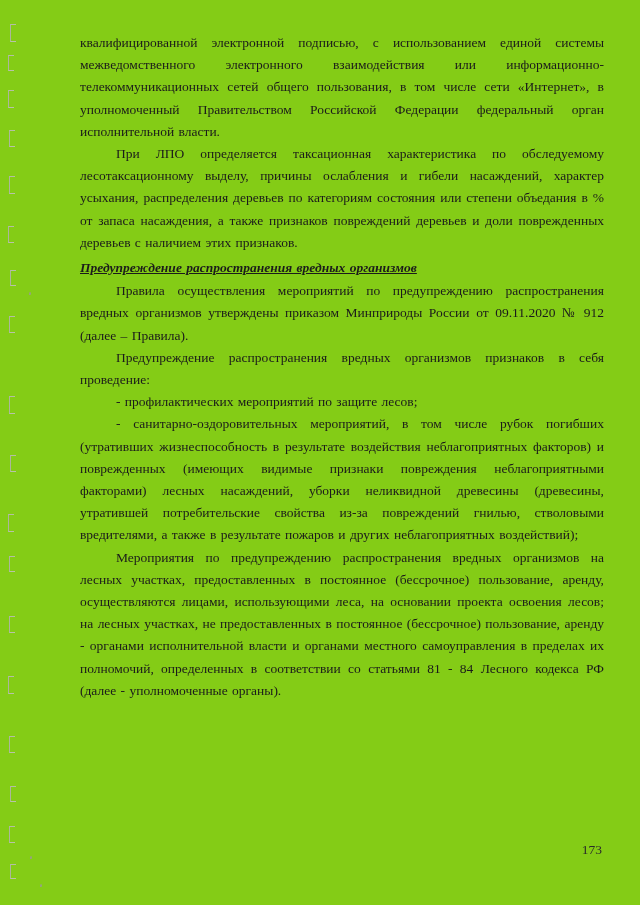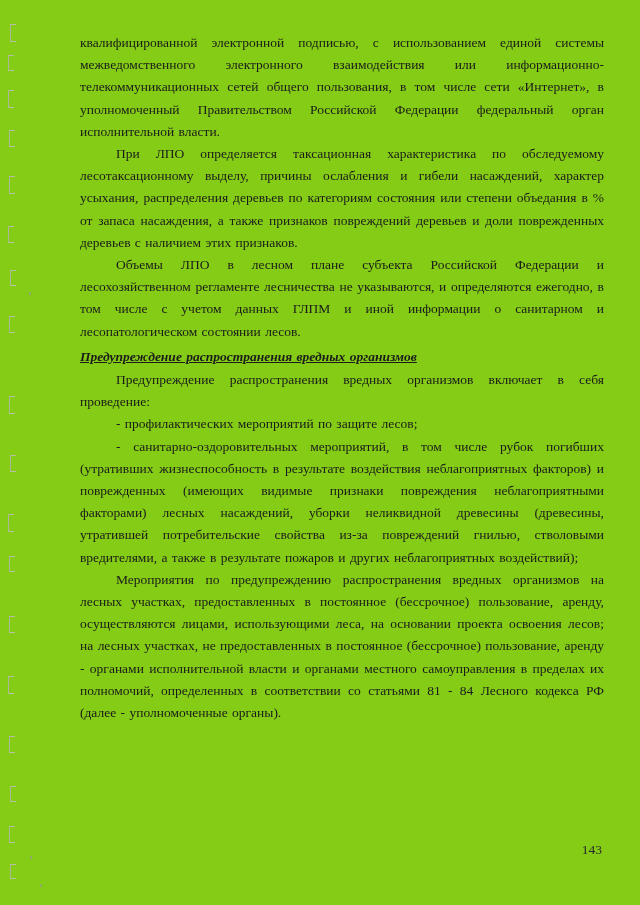--- a/index.html
+++ b/index.html
@@ -95,25 +95,25 @@
     <div class="mark" style="top:786px; left:10px; height:14px;"></div>
     <div class="mark" style="top:826px; left:9px; height:15px;"></div>
     <div class="dot" style="top:856px; left:30px;"></div>
     <div class="mark" style="top:864px; left:10px; height:13px;"></div>
     <div class="dot" style="top:884px; left:40px;"></div>
   </div>
 
   <div class="content">
     <p class="no-indent">квалифицированной электронной подписью, с использованием единой системы межведомственного электронного взаимодействия или информационно-телекоммуникационных сетей общего пользования, в том числе сети «Интернет», в уполномоченный Правительством Российской Федерации федеральный орган исполнительной власти.</p>
     <p>При ЛПО определяется таксационная характеристика по обследуемому лесотаксационному выделу, причины ослабления и гибели насаждений, характер усыхания, распределения деревьев по категориям состояния или степени объедания в % от запаса насаждения, а также признаков повреждений деревьев и доли поврежденных деревьев с наличием этих признаков.</p>
-    <p>Объемы ЛПО в лесном плане субъекта Российской Федерации и лесохозяйственном регламенте лесничества не указываются, и определяются ежегодно, в том числе с учетом данных ГЛПМ и иной информации о санитарном и лесопатологическом состоянии лесов.</p>
 
     <h2 class="heading">Предупреждение распространения вредных организмов</h2>
 
-    <p>Предупреждение распространения вредных организмов включает в себя проведение:</p>
+    <p>Правила осуществления мероприятий по предупреждению распространения вредных организмов утверждены приказом Минприроды России от 09.11.2020 № 912 (далее – Правила).</p>
+    <p>Предупреждение распространения вредных организмов признаков в себя проведение:</p>
     <p>- профилактических мероприятий по защите лесов;</p>
     <p>- санитарно-оздоровительных мероприятий, в том числе рубок погибших (утративших жизнеспособность в результате воздействия неблагоприятных факторов) и поврежденных (имеющих видимые признаки повреждения неблагоприятными факторами) лесных насаждений, уборки неликвидной древесины (древесины, утратившей потребительские свойства из-за повреждений гнилью, стволовыми вредителями, а также в результате пожаров и других неблагоприятных воздействий);</p>
     <p>Мероприятия по предупреждению распространения вредных организмов на лесных участках, предоставленных в постоянное (бессрочное) пользование, аренду, осуществляются лицами, использующими леса, на основании проекта освоения лесов; на лесных участках, не предоставленных в постоянное (бессрочное) пользование, аренду - органами исполнительной власти и органами местного самоуправления в пределах их полномочий, определенных в соответствии со статьями 81 - 84 Лесного кодекса РФ (далее - уполномоченные органы).</p>
   </div>
 
-  <div class="page-number">143</div>
+  <div class="page-number">173</div>
 
 </div>
 
 </body></html>

